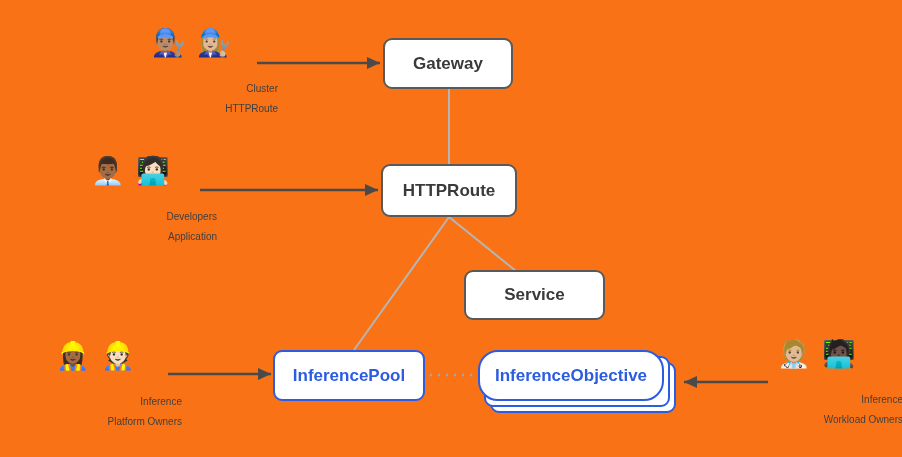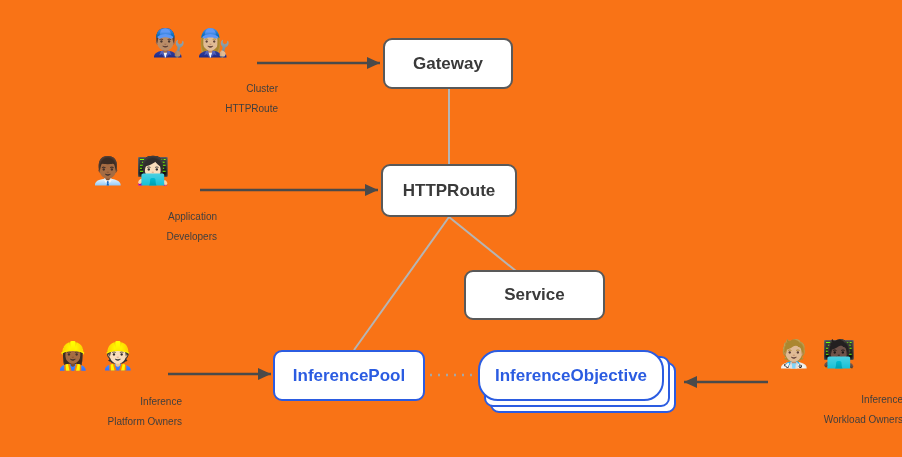--- a/index.html
+++ b/index.html
@@ -128,22 +128,22 @@
     <div class="emojis">👨🏽‍🔧 👩🏼‍🔧</div>
     <div class="plabel">
       <div>Cluster</div>
       <div>HTTPRoute</div>
     </div>
   </div>
 
   <div class="persona" id="persona-app-developers">
     <div class="emojis">👨🏾‍💼 👩🏻‍💻</div>
     <div class="plabel">
+      <div>Developers</div>
       <div>Application</div>
-      <div>Developers</div>
     </div>
   </div>
 
   <div class="persona" id="persona-platform-owners">
     <div class="emojis">👷🏾‍♀️ 👷🏻</div>
     <div class="plabel">
       <div>Inference</div>
       <div>Platform Owners</div>
     </div>
   </div>

